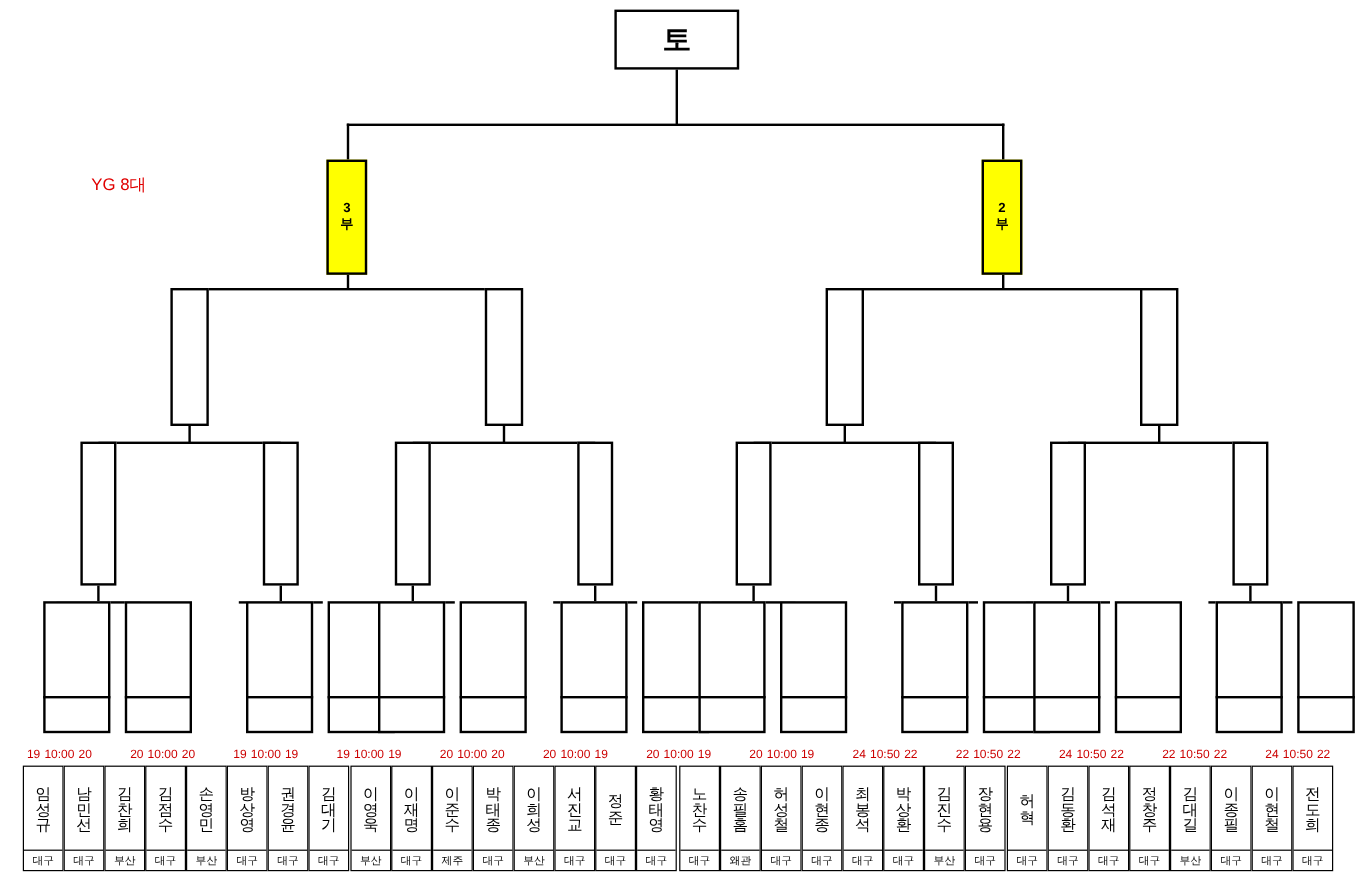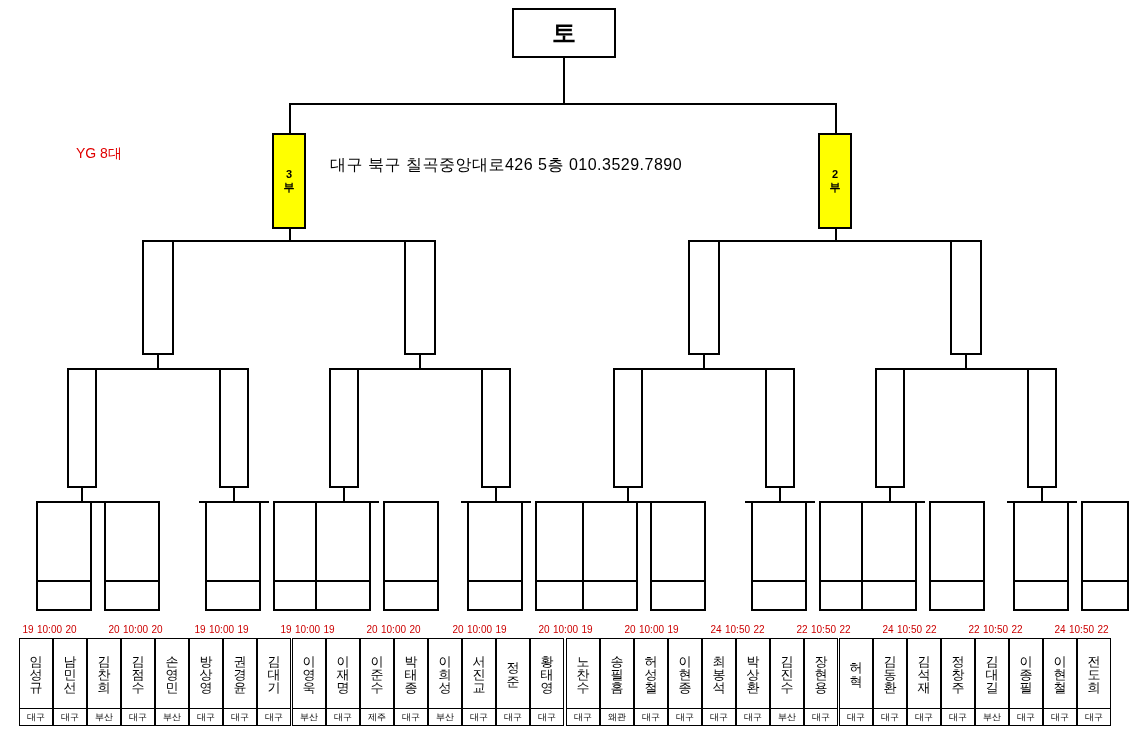--- a/index.html
+++ b/index.html
@@ -86,21 +86,20 @@
   <div class="seed" style="left:272px;top:133px;">
     <span>3</span>
     <span>부</span>
   </div>
   <div class="seed" style="left:818px;top:133px;">
     <span>2</span>
     <span>부</span>
   </div>
 
   <div class="yg">YG 8대</div>
-  <div class="caption">대구 북구 칠곡중앙대로426 5층   010.3529.7890</div>
 
   <div class="line vline" style="left:289px;top:229px;height:12px;"></div>
   <div class="line hline" style="left:158px;top:240px;width:262px;"></div>
   <div class="line vline" style="left:835px;top:229px;height:12px;"></div>
   <div class="line hline" style="left:704px;top:240px;width:262px;"></div>
 
   <div class="box" style="left:142px;top:240px;width:32px;height:115px;"></div>
   <div class="box" style="left:404px;top:240px;width:32px;height:115px;"></div>
   <div class="box" style="left:688px;top:240px;width:32px;height:115px;"></div>
   <div class="box" style="left:950px;top:240px;width:32px;height:115px;"></div>

